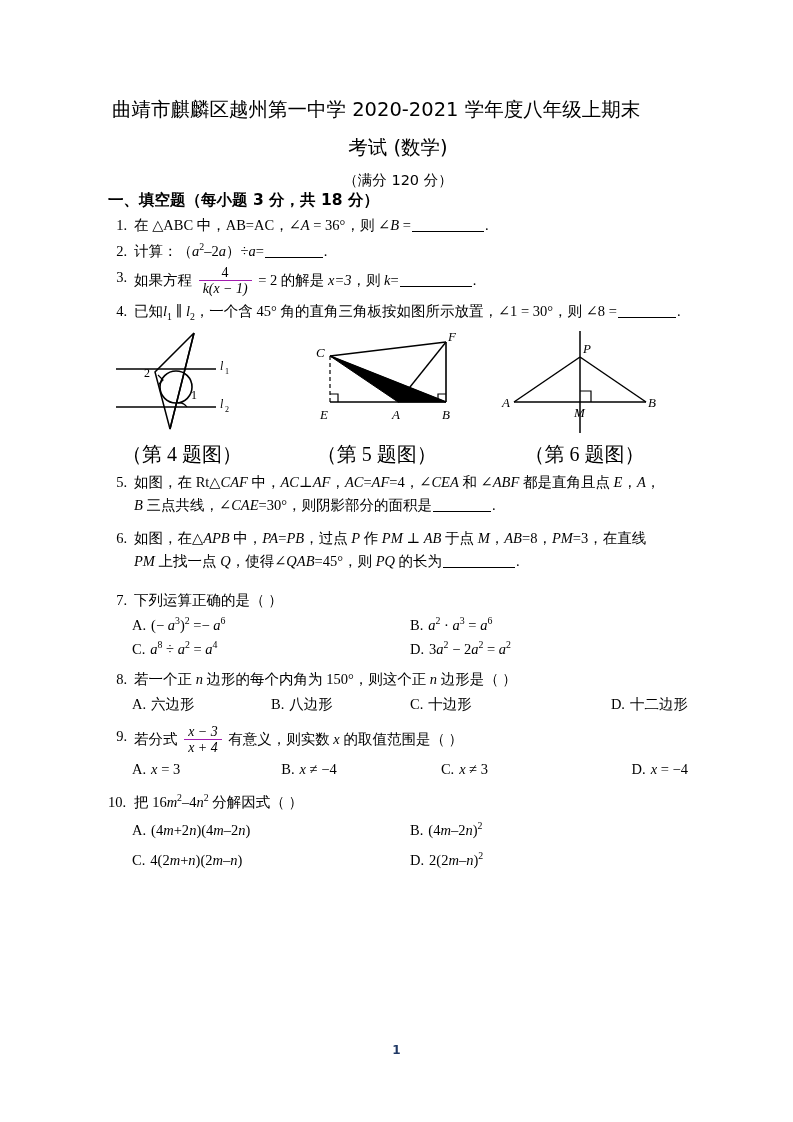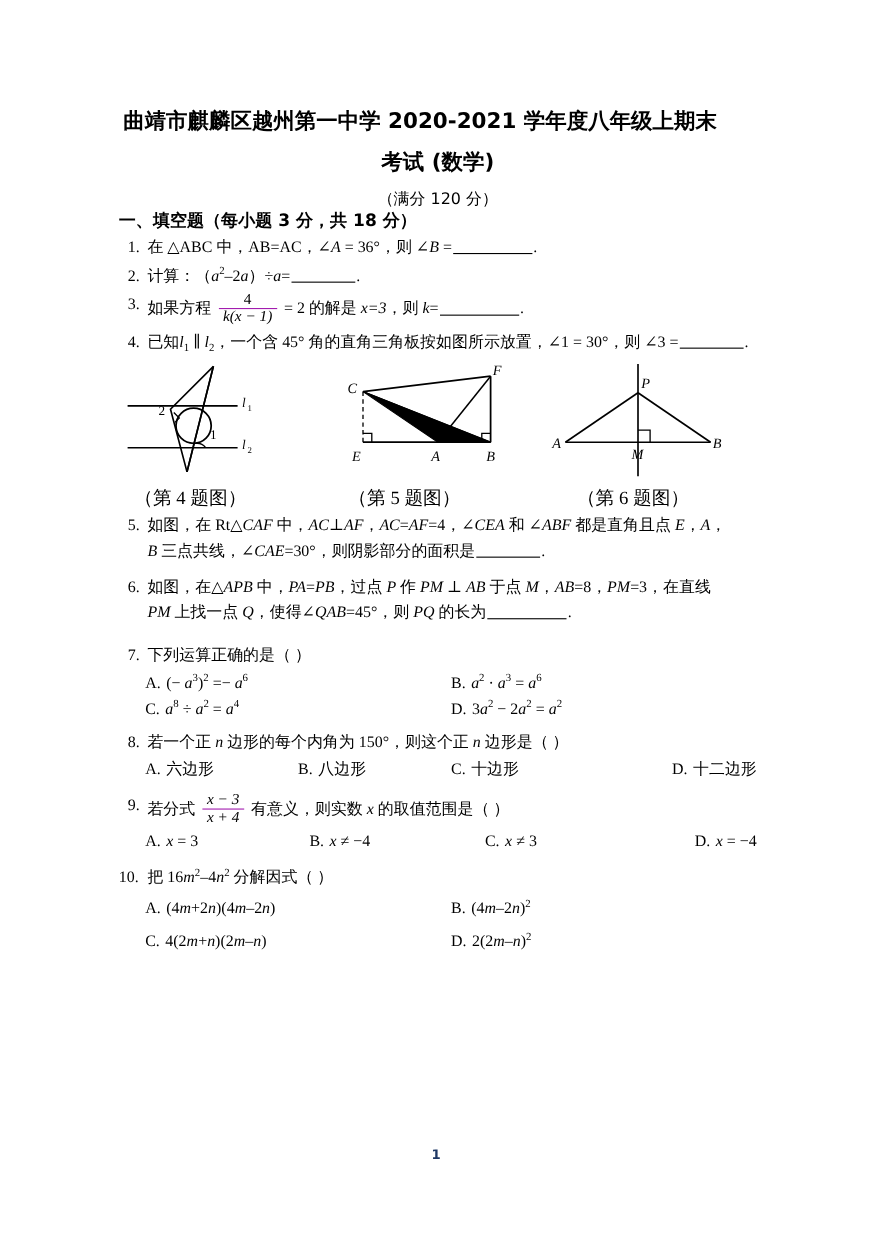--- a/index.html
+++ b/index.html
@@ -22,21 +22,21 @@
   .content {
     position: absolute;
     left: 108px;
     top: 95px;
     width: 580px;
   }
 
   
   .title {
     font-family: "DejaVu Sans", "Liberation Sans", sans-serif;
-    font-weight: bold;
+    font-weight: normal;
     font-size: 19.5px;
     line-height: 30px;
     text-align: center;
     letter-spacing: 0px;
   }
   .title-l1 { text-align: left; padding-left: 4px; }
   .title-l2 { text-align: center; margin-top: 8px; }
   .subtitle {
     text-align: center;
     font-family: "DejaVu Sans", "Liberation Sans", sans-serif;
@@ -121,21 +121,21 @@
     height: 108px;
   }
   .fig {
     position: relative;
   }
   .fig1 { width: 198px; }
   .fig2 { width: 190px; }
   .fig3 { width: 192px; }
   .fig-captions {
     display: flex;
-    font-size: 17px;
+    font-size: 20px;
     margin-top: 4px;
   }
   .cap { text-align: left; }
   .cap1 { width: 198px; padding-left: 14px; }
   .cap2 { width: 190px; padding-left: 26px; }
   .cap3 { width: 192px; padding-left: 46px; }
 
   .page-num {
     position: absolute;
     bottom: 65px;
@@ -183,21 +183,21 @@
         <span class="num">4</span>
         <span class="den mi">k(x − 1)</span>
       </span>
       <span>= 2 的解是 </span><span class="mi">x=3</span><span>，则 </span><span class="mi">k</span><span>=</span><span class="blank"></span>.
     </div>
   </div>
 
   <div class="q">
     <div class="q-num">4.</div>
     <div class="q-body">
-      <span>已知</span><span class="mi">l</span><sub>1</sub> <span>∥</span> <span class="mi">l</span><sub>2</sub><span>，一个含 45° 角的直角三角板按如图所示放置，</span><span>∠1 = 30°</span><span>，则 ∠3 =</span><span class="blank s"></span>.
+      <span>已知</span><span class="mi">l</span><sub>1</sub> <span>∥</span> <span class="mi">l</span><sub>2</sub><span>，一个含 45° 角的直角三角板按如图所示放置，</span><span>∠1 = 30°</span><span>，则 ∠8 =</span><span class="blank s"></span>.
     </div>
   </div>
 
   <div class="figures">
 
     <div class="fig fig1">
       <svg width="198" height="108" viewBox="0 0 198 108">
 
         <line x1="8" y1="40" x2="108" y2="40" stroke="#000" stroke-width="1.5"></line>
 

